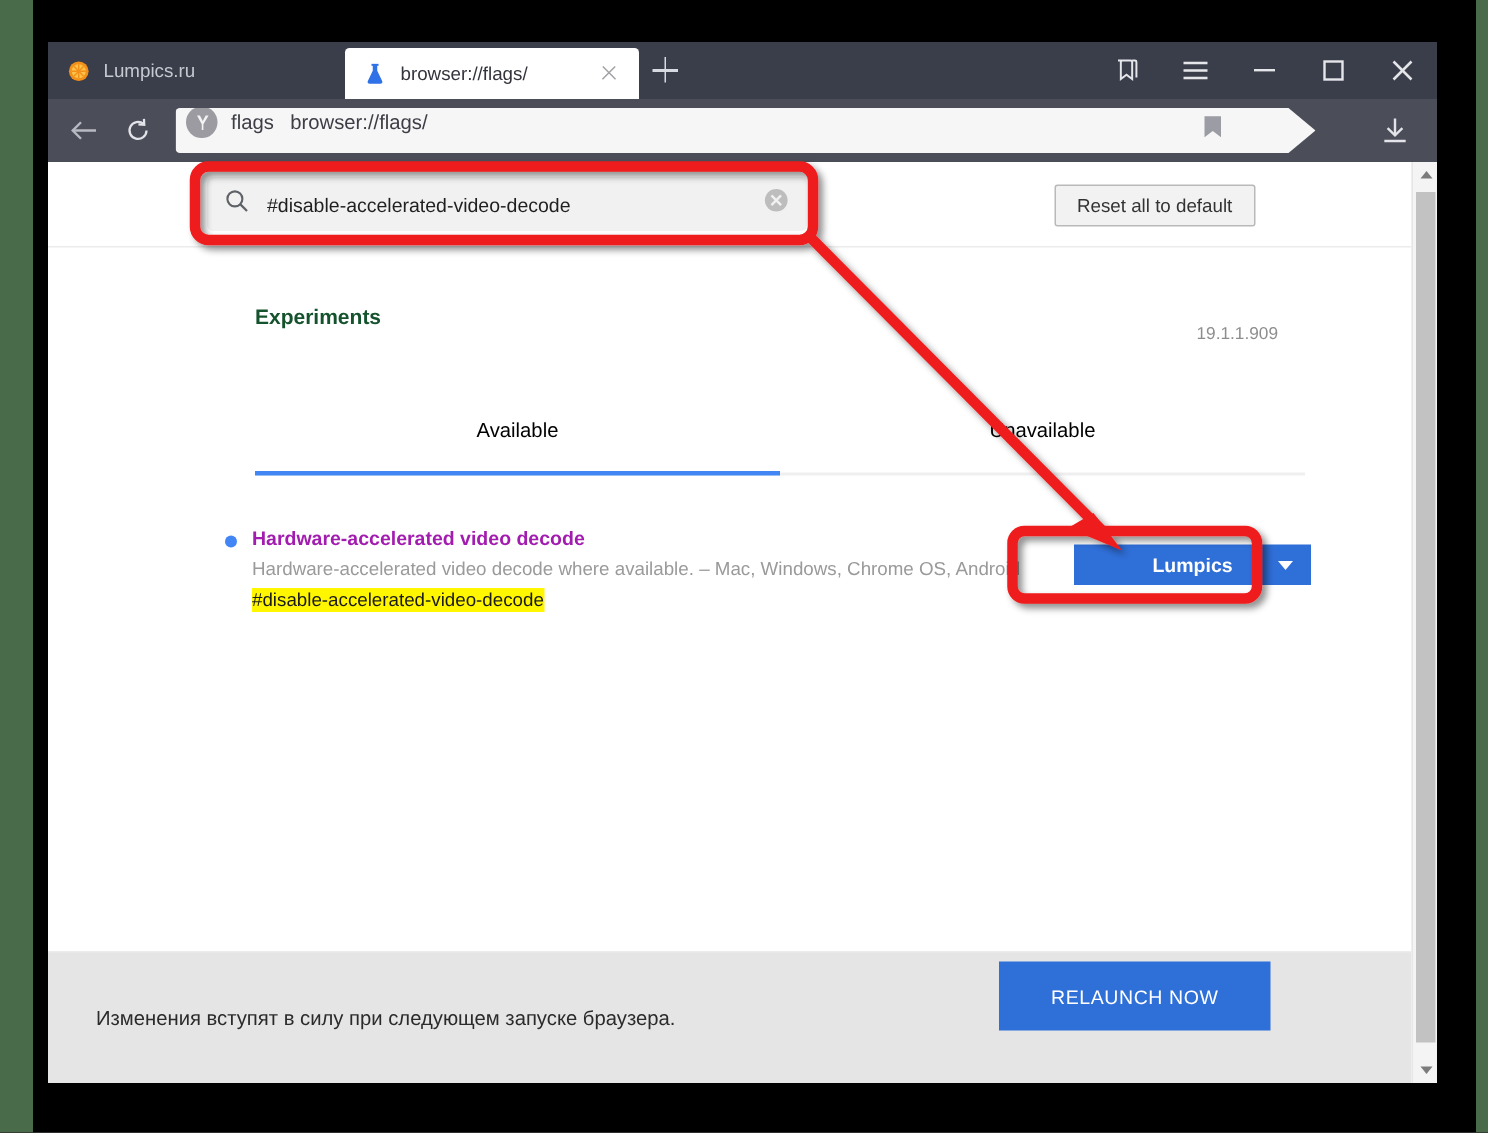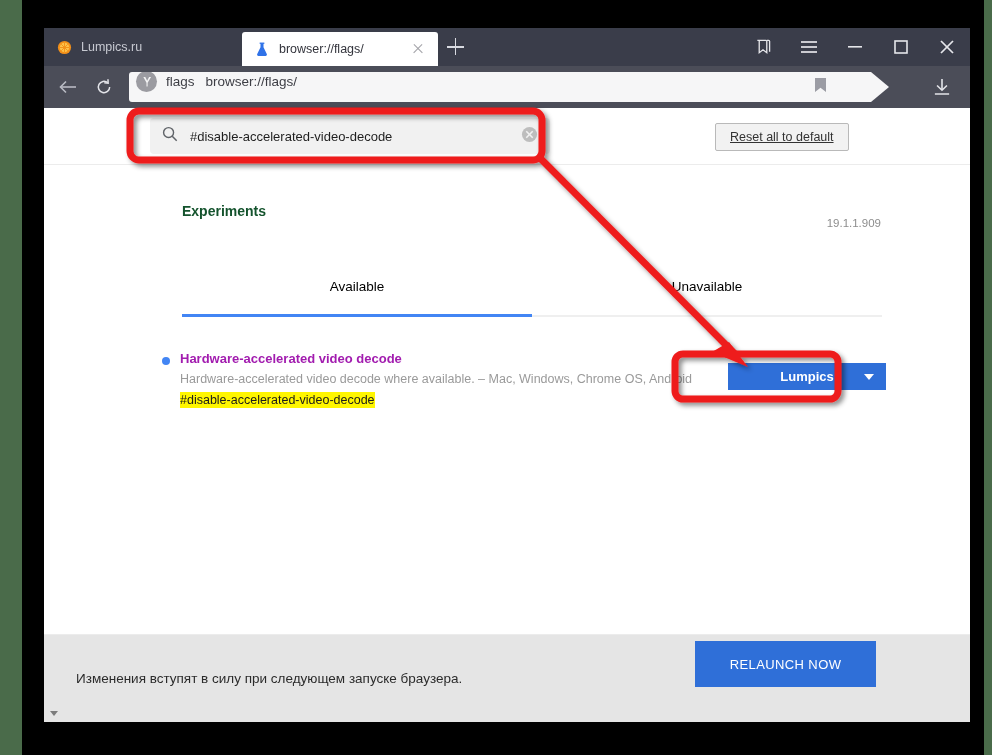--- a/index.html
+++ b/index.html
@@ -21,21 +21,20 @@
     position: absolute; right: 0; top: 0; width: 8px; height: 755px;
     background: #4a6b4a;
   }
 
   
   .window {
     position: absolute; left: 32px; top: 28px;
     width: 926px; height: 694px;
     background: #ffffff;
     overflow: hidden;
-    margin-left: 12px;
   }
 
   
   .tabstrip {
     position: relative; height: 38px; background: #3a3d4a;
     display: flex; align-items: flex-end;
   }
   .tab {
     height: 38px; display: flex; align-items: center;
     padding: 0 12px; gap: 9px;
@@ -109,21 +108,20 @@
   .omni-bookmark {
     position: absolute; right: 62px; top: 50%; transform: translateY(-50%);
   }
   .dl-btn { position: absolute; right: 6px; top: 0; width: 44px; height: 42px; }
   .dl-btn svg { position: absolute; left: 50%; top: 50%; transform: translate(-50%,-50%); }
 
   
   .viewport {
     position: relative; height: 614px; background: #ffffff;
     display: flex;
-    flex-direction: column;
   }
   .page {
     position: relative; flex: 1 1 auto; background: #ffffff; overflow: hidden;
   }
 
   
   .search-header {
     position: relative; height: 57px; border-bottom: 1px solid #ececec;
     display: flex; align-items: center;
   }
@@ -136,21 +134,21 @@
   .searchbox .mag { flex: 0 0 auto; }
   .searchbox .sval {
     flex: 1 1 auto; margin-left: 12px; font-size: 13px; color: #1f1f1f;
     white-space: nowrap; overflow: hidden;
   }
   .clear-x { flex: 0 0 auto; }
   .reset-btn {
     position: absolute; left: 671px; top: 15px;
     height: 28px; padding: 0 14px;
     background: #f2f2f2; border: 1px solid #b9b9b9; border-radius: 2px;
-    font-size: 12.5px; color: #333; display: flex; align-items: center; text-decoration: underline;
+    font-size: 12.5px; color: #333; display: flex; align-items: center;
   }
 
   
   .content { position: relative; padding: 0; }
   .exp-head {
     position: absolute; left: 138px; top: 38px;
     font-size: 14px; color: #14532d; font-weight: bold;
   }
   .version {
     position: absolute; right: 89px; top: 52px;

